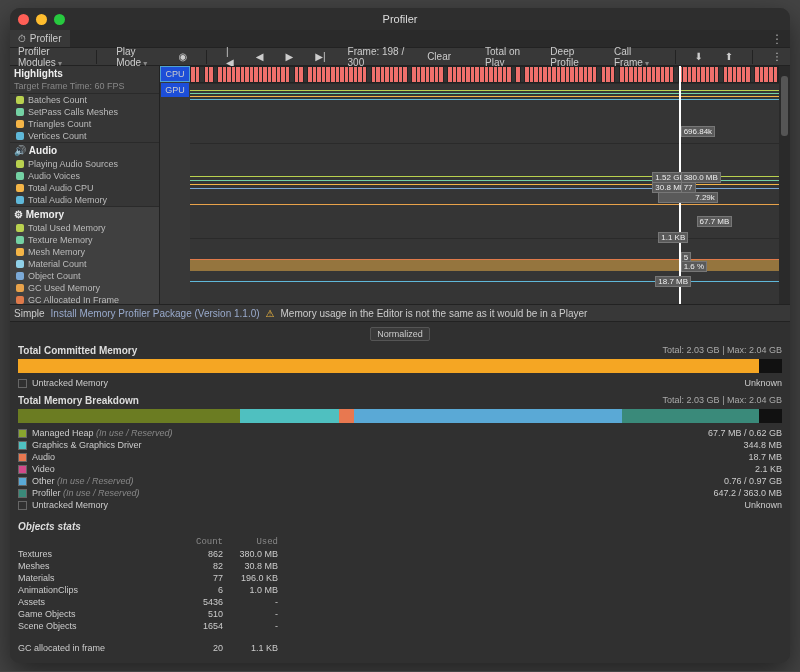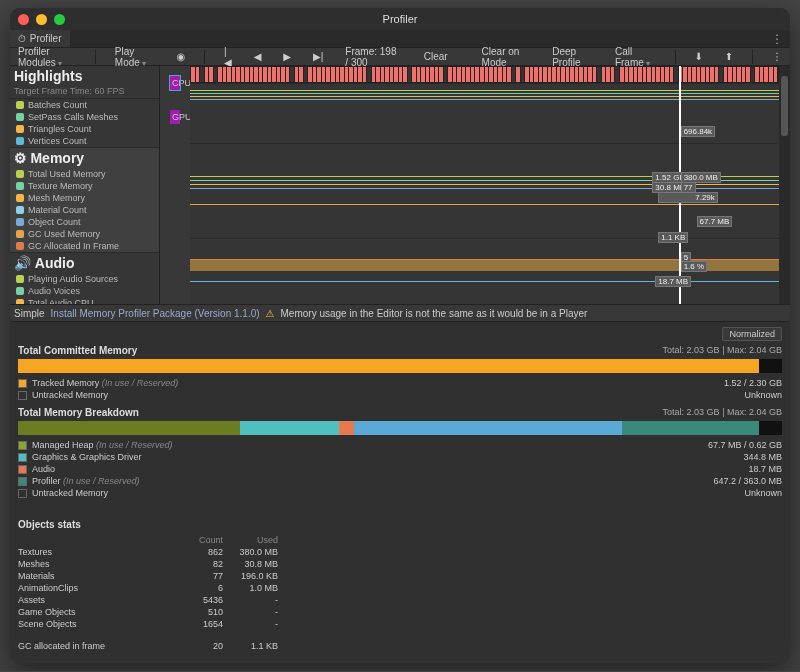--- a/index.html
+++ b/index.html
@@ -18,26 +18,26 @@
   .toolbar .sep { width:1px; height:14px; background:#222; margin:0 2px;}
   .toolbar .btn { padding:0 5px; color:#ccc; cursor:pointer; }
   .toolbar .drop::after { content:" ▾"; font-size:8px; color:#888;}
   .toolbar .flex { flex:1; }
   .icon-svg { display:inline-block; vertical-align:middle; }
 
   .charts { display:flex; height: 238px; background:#2c2c2c; position:relative; }
   .charts-left { width:150px; background:#363636; border-right:1px solid #222; overflow:hidden; }
   .module { border-bottom:1px solid #2a2a2a; }
   .module.active { background:#404040; }
-  .mod-head { padding:2px 4px; font-size:14px; color:#eee; font-weight:600;}
+  .mod-head { padding:2px 4px; font-size:10px; color:#eee; font-weight:600;}
   .mod-sub { padding:0 4px 2px; font-size:9px; color:#888;}
   .legend-item { display:flex; align-items:center; gap:4px; padding:1px 6px; font-size:9px; color:#bbb;}
   .legend-sw { width:8px; height:8px; border-radius:2px; }
   .cpu-gpu { width:30px; background:#383838; display:flex; flex-direction:column; }
-  .cg-lbl { font-size:9px; padding:2px; background:#a21caf; margin:10px; text-align:center;}
+  .cg-lbl { font-size:9px; padding:2px; background:#1d4ed8; margin:1px; text-align:center;}
   .cg-lbl.sel { outline:1px solid #4fa3d1;}
   .chart-body { flex:1; position:relative; background:#353535;}
   .frame-strip { height:17px; background:#222; display:flex; gap:1px; padding:1px; overflow:hidden;}
   .frame-strip span { flex:1; background:#f0706c; min-width:2px;}
   .frame-strip .gap { background:#333; }
   .chart-row { position:absolute; left:0; right:0; border-top:1px solid #2a2a2a; }
   .chart-line { position:absolute; left:0; right:0; height:1px; }
   .marker { position:absolute; top:0; bottom:0; width:2px; background:#fff; left:83%; }
   .marker-lbl { position:absolute; left:83.3%; background:#5a5a5a; border:1px solid #777; font-size:8px; padding:0 2px; color:#eee; white-space:nowrap;}
   .vscroll { width:11px; background:#2a2a2a; }
@@ -55,21 +55,21 @@
   .row { display:flex; align-items:center; gap:5px; font-size:9px; padding:1px 0;}
   .row .sw { width:9px; height:9px; border:1px solid #666; }
   .row .nm { flex:0 0 160px; }
   .row .it { color:#888; font-style:italic; }
   .row .val { margin-left:auto; width:110px; text-align:right; color:#ccc;}
   .obj-table { margin-top:4px; font-size:9px; }
   .obj-row { display:flex; padding:1px 0;}
   .obj-row .c1 { width:160px; }
   .obj-row .c2 { width:45px; text-align:right;}
   .obj-row .c3 { width:55px; text-align:right;}
-  .obj-head { color:#888; }
+  .obj-head { color:#888;font-family:Liberation Mono, monospace; }
   .norm-btn { font-size:9px; padding:1px 6px; background:#3a3a3a; border:1px solid #555; border-radius:2px; color:#ccc; cursor:pointer;}
 </style>
 </head>
 <body>
 
 <div class="window">
   <div class="titlebar">
     <div class="traffic">
       <span class="tl-close"></span>
       <span class="tl-min"></span>
@@ -93,21 +93,21 @@
     <span class="btn drop">Play Mode</span>
     <span class="btn">◉</span>
     <span class="sep"></span>
     <span class="btn">|◀</span>
     <span class="btn">◀</span>
     <span class="btn">▶</span>
     <span class="btn">▶|</span>
     <span class="btn">Frame: 198 / 300</span>
     <span class="btn">Clear</span>
     <span class="flex"></span>
-    <span class="btn">Clear on Mode</span>
+    <span class="btn">Total on Play</span>
     <span class="btn">Deep Profile</span>
     <span class="btn drop">Call Frame</span>
     <span class="sep"></span>
     <span class="btn">⬇</span>
     <span class="btn">⬆</span>
     <span class="sep"></span>
     <span class="btn">⋮</span>
   </div>
 
   <div class="charts">
@@ -127,20 +127,41 @@
           </div>
           <div class="legend-item">
             <span class="legend-sw" style="background:#f5b547"></span>
             <span>Triangles Count</span>
           </div>
           <div class="legend-item">
             <span class="legend-sw" style="background:#5fb8d9"></span>
             <span>Vertices Count</span>
           </div>
         </div>
+      <div class="module">
+        <div class="mod-head"><span>🔊 </span><span>Audio</span></div>
+        <div id="sec3">
+            <div class="legend-item">
+              <span class="legend-sw" style="background:#b9d14f"></span>
+              <span>Playing Audio Sources</span>
+            </div>
+            <div class="legend-item">
+              <span class="legend-sw" style="background:#74d1a3"></span>
+              <span>Audio Voices</span>
+            </div>
+            <div class="legend-item">
+              <span class="legend-sw" style="background:#f5b547"></span>
+              <span>Total Audio CPU</span>
+            </div>
+            <div class="legend-item">
+              <span class="legend-sw" style="background:#5fb8d9"></span>
+              <span>Total Audio Memory</span>
+            </div>
+          </div>
+      </div>
       <div class="module active">
         <div class="mod-head"><span>⚙ </span><span>Memory</span></div>
         <div id="sec2">
             <div class="legend-item">
               <span class="legend-sw" style="background:#b9d14f"></span>
               <span>Total Used Memory</span>
             </div>
             <div class="legend-item">
               <span class="legend-sw" style="background:#74d1a3"></span>
               <span>Texture Memory</span>
@@ -157,41 +178,20 @@
               <span class="legend-sw" style="background:#7ba9d6"></span>
               <span>Object Count</span>
             </div>
             <div class="legend-item">
               <span class="legend-sw" style="background:#e8a24a"></span>
               <span>GC Used Memory</span>
             </div>
             <div class="legend-item">
               <span class="legend-sw" style="background:#e07a4a"></span>
               <span>GC Allocated In Frame</span>
-            </div>
-          </div>
-      </div>
-      <div class="module">
-        <div class="mod-head"><span>🔊 </span><span>Audio</span></div>
-        <div id="sec3">
-            <div class="legend-item">
-              <span class="legend-sw" style="background:#b9d14f"></span>
-              <span>Playing Audio Sources</span>
-            </div>
-            <div class="legend-item">
-              <span class="legend-sw" style="background:#74d1a3"></span>
-              <span>Audio Voices</span>
-            </div>
-            <div class="legend-item">
-              <span class="legend-sw" style="background:#f5b547"></span>
-              <span>Total Audio CPU</span>
-            </div>
-            <div class="legend-item">
-              <span class="legend-sw" style="background:#5fb8d9"></span>
-              <span>Total Audio Memory</span>
             </div>
           </div>
       </div>
     </div>
     <div class="cpu-gpu">
       <div class="cg-lbl sel">CPU</div>
       <div class="cg-lbl">GPU</div>
     </div>
     <div class="chart-body">
       <div class="frame-strip" id="frameStrip">
@@ -366,35 +366,30 @@
   </div>
 
   <div class="midbar">
     <span class="btn drop">Simple</span>
     <span style="color:#9ac;">Install Memory Profiler Package (Version 1.1.0)</span>
     <span class="warn-icon">⚠</span>
     <span>Memory usage in the Editor is not the same as it would be in a Player</span>
   </div>
 
   <div class="bottom">
-    <div style="text-align:right"><span class="norm-btn">Normalized</span></div>
+    <div style="text-align:center"><span class="norm-btn">Normalized</span></div>
     <div class="sec-hdr">
       <span class="sec-title">Total Committed Memory</span>
       <span class="sec-right">Total: 2.03 GB | Max: 2.04 GB</span>
     </div>
     <div class="mem-bar" id="bar1">
         <span style="background: rgb(245, 166, 35); width: 97%;"></span>
         <span style="background: rgb(17, 17, 17); width: 3%;"></span>
       </div>
     <div class="rows" id="committedRows">
-        <div class="row">
-          <span class="sw" style="background:#f5a623;"></span>
-          <span class="nm">Tracked Memory <span class="it">(In use / Reserved)</span></span>
-          <span class="val">1.52 / 2.30 GB</span>
-        </div>
         <div class="row">
           <span class="sw" style=""></span>
           <span class="nm">Untracked Memory <span class="it"></span></span>
           <span class="val">Unknown</span>
         </div>
       </div>
 
     <div class="sec-hdr">
       <span class="sec-title">Total Memory Breakdown</span>
       <span class="sec-right">Total: 2.03 GB | Max: 2.04 GB</span>
@@ -417,32 +412,42 @@
           <span class="sw" style="background:#4fc0c0;"></span>
           <span class="nm">Graphics &amp; Graphics Driver <span class="it"></span></span>
           <span class="val">344.8 MB</span>
         </div>
         <div class="row">
           <span class="sw" style="background:#e87850;"></span>
           <span class="nm">Audio <span class="it"></span></span>
           <span class="val">18.7 MB</span>
         </div>
         <div class="row">
+          <span class="sw" style="background:#d24a8a;"></span>
+          <span class="nm">Video <span class="it"></span></span>
+          <span class="val">2.1 KB</span>
+        </div>
+        <div class="row">
+          <span class="sw" style="background:#5aa9d6;"></span>
+          <span class="nm">Other <span class="it">(In use / Reserved)</span></span>
+          <span class="val">0.76 / 0.97 GB</span>
+        </div>
+        <div class="row">
           <span class="sw" style="background:#3a8a7a;"></span>
           <span class="nm">Profiler <span class="it">(In use / Reserved)</span></span>
           <span class="val">647.2 / 363.0 MB</span>
         </div>
         <div class="row">
           <span class="sw" style=""></span>
           <span class="nm">Untracked Memory <span class="it"></span></span>
           <span class="val">Unknown</span>
         </div>
       </div>
 
-    <div class="sec-hdr" style="margin-top:20px;">
+    <div class="sec-hdr" style="margin-top:10px;font-style:italic;">
       <span class="sec-title">Objects stats</span>
     </div>
     <div class="obj-table" id="objTable">
         <div class="obj-row obj-head">
           <span class="c1"></span>
           <span class="c2">Count</span>
           <span class="c3">Used</span>
         </div>
         <div class="obj-row">
           <span class="c1">Textures</span>

